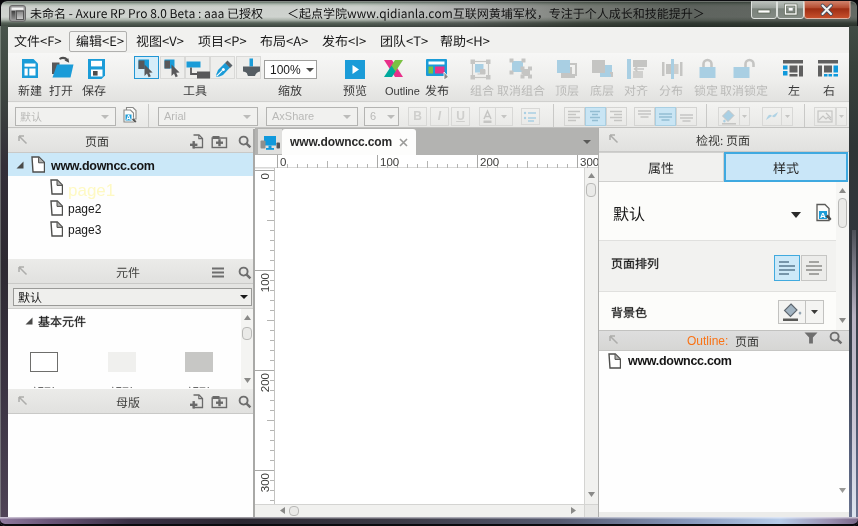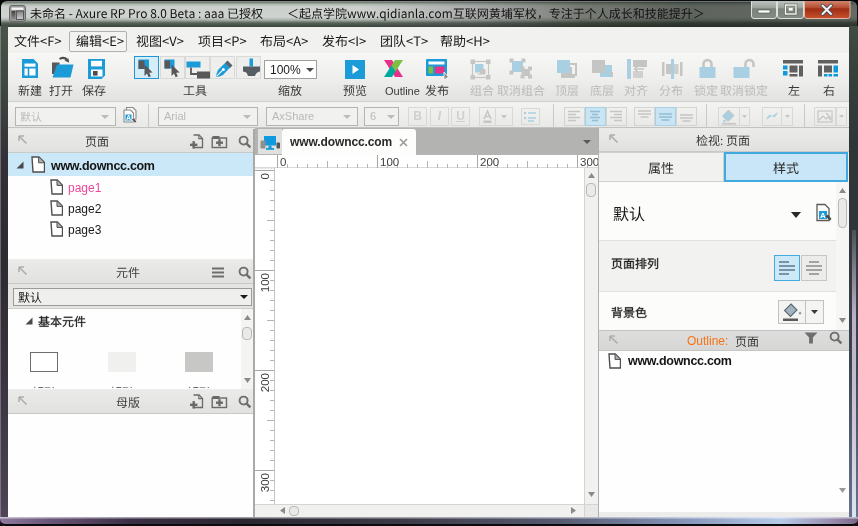--- a/index.html
+++ b/index.html
@@ -789,21 +789,21 @@
   </svg>
 <svg class="abs" style="left:31px;top:156px" width="14" height="17">
 <path d="M1 1 h6.9 l5.6 5.6 v9.4 h-11.5 z" fill="#fff" stroke="#4e4e4c" stroke-width="1.4"></path>
 <path d="M7.6 1.2 v5.6 h5.6" fill="#b0b0ae" stroke="#4e4e4c" stroke-width="1"></path>
   </svg>
 <div class="abs" style="left:51px;top:159px;font-size:12.5px;font-weight:bold;color:#151515;letter-spacing:-0.3px">www.downcc.com</div>
 <svg class="abs" style="left:50px;top:179px" width="13" height="16">
 <path d="M1 1 h6.3 l5.2 5.2 v8.8 h-10.5 z" fill="#fff" stroke="#4e4e4c" stroke-width="1.4"></path>
 <path d="M6.999999999999999 1.2 v5.2 h5.2" fill="#b0b0ae" stroke="#4e4e4c" stroke-width="1"></path>
   </svg>
-<div class="abs" style="left:68px;top:181px;font-size:12px;color:#ec4899">page1</div>
+<div class="abs" style="left:68px;top:181px;font-size:17px;color:#fef9c3">page1</div>
 <svg class="abs" style="left:50px;top:200px" width="13" height="16">
 <path d="M1 1 h6.3 l5.2 5.2 v8.8 h-10.5 z" fill="#fff" stroke="#4e4e4c" stroke-width="1.4"></path>
 <path d="M6.999999999999999 1.2 v5.2 h5.2" fill="#b0b0ae" stroke="#4e4e4c" stroke-width="1"></path>
   </svg>
 <div class="abs" style="left:68px;top:202px;font-size:12px;color:#1a1a1a">page2</div>
 <svg class="abs" style="left:50px;top:221px" width="13" height="16">
 <path d="M1 1 h6.3 l5.2 5.2 v8.8 h-10.5 z" fill="#fff" stroke="#4e4e4c" stroke-width="1.4"></path>
 <path d="M6.999999999999999 1.2 v5.2 h5.2" fill="#b0b0ae" stroke="#4e4e4c" stroke-width="1"></path>
   </svg>
 <div class="abs" style="left:68px;top:223px;font-size:12px;color:#1a1a1a">page3</div>

